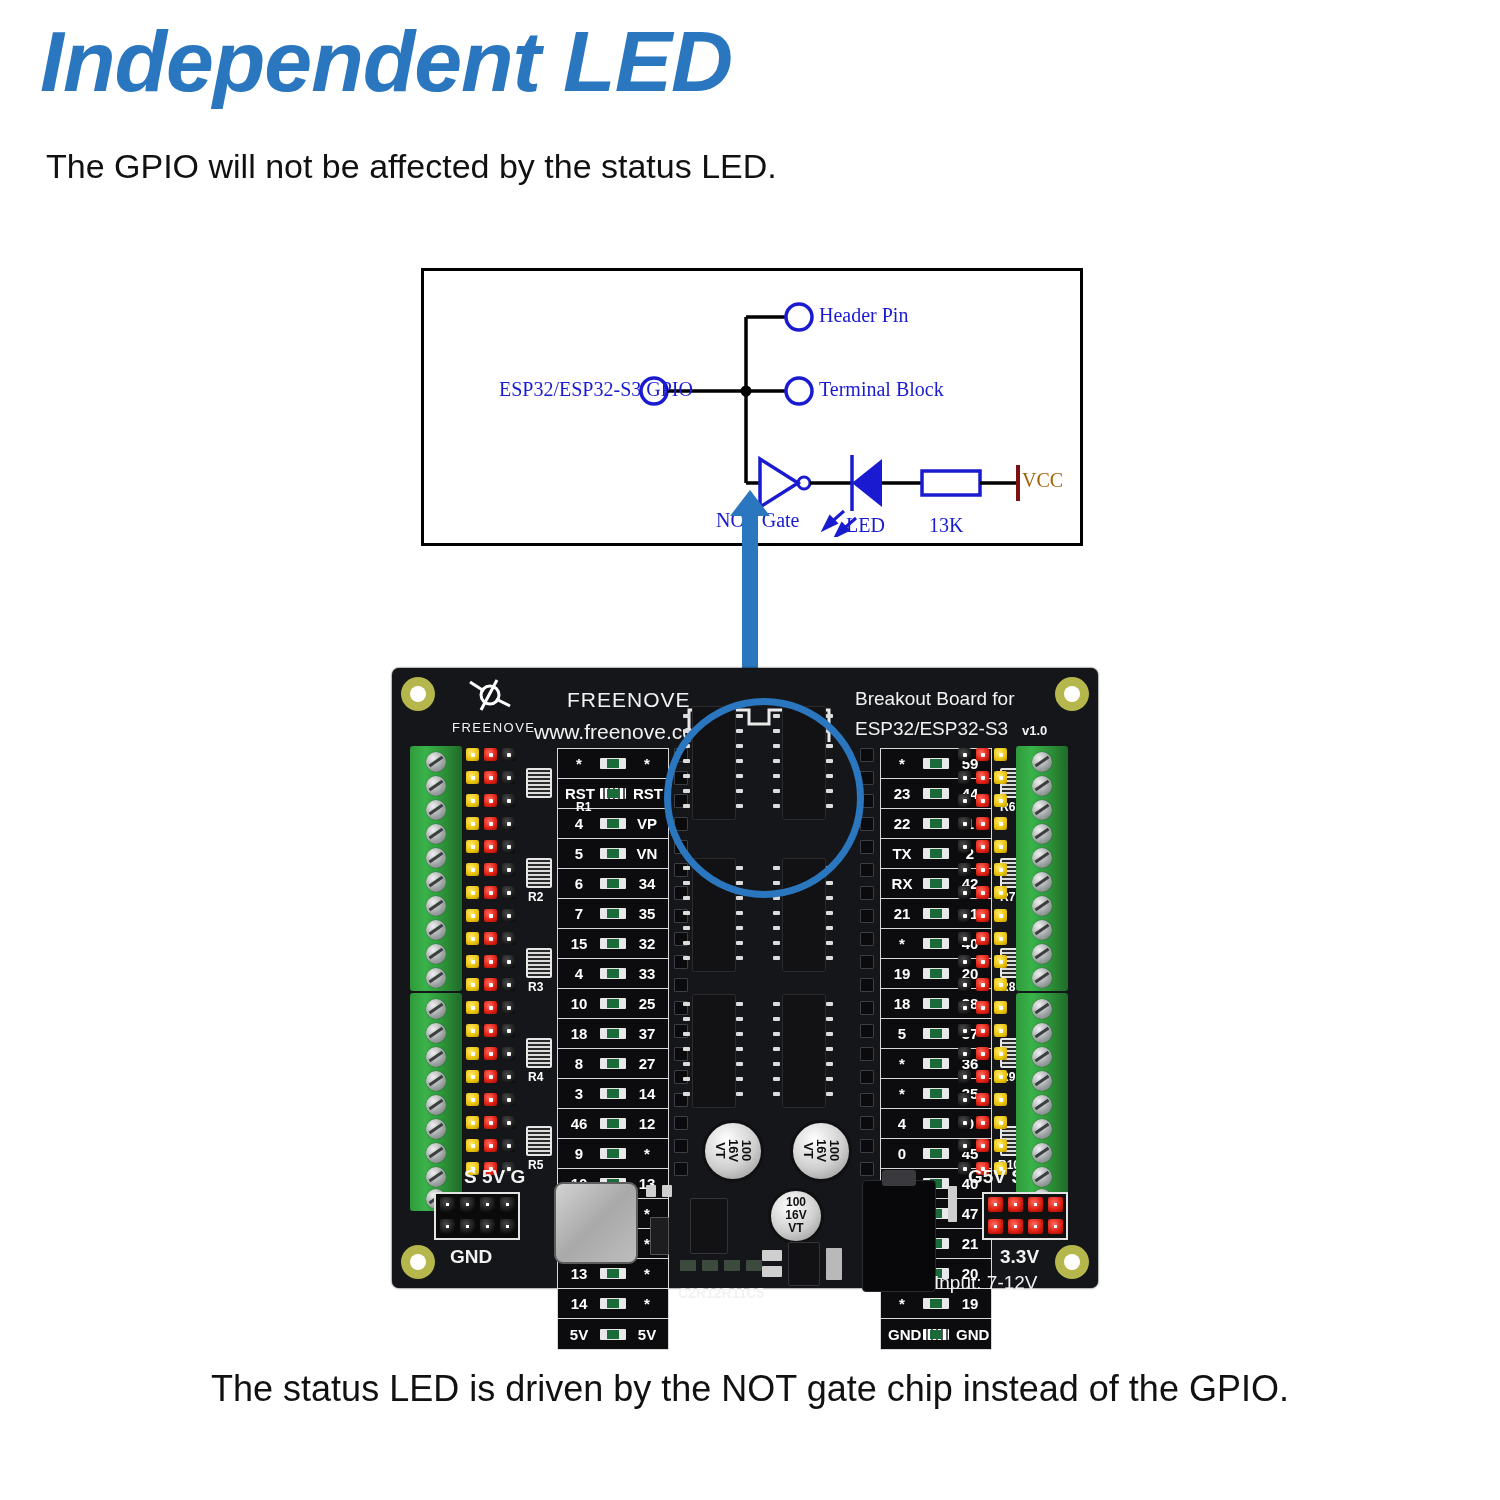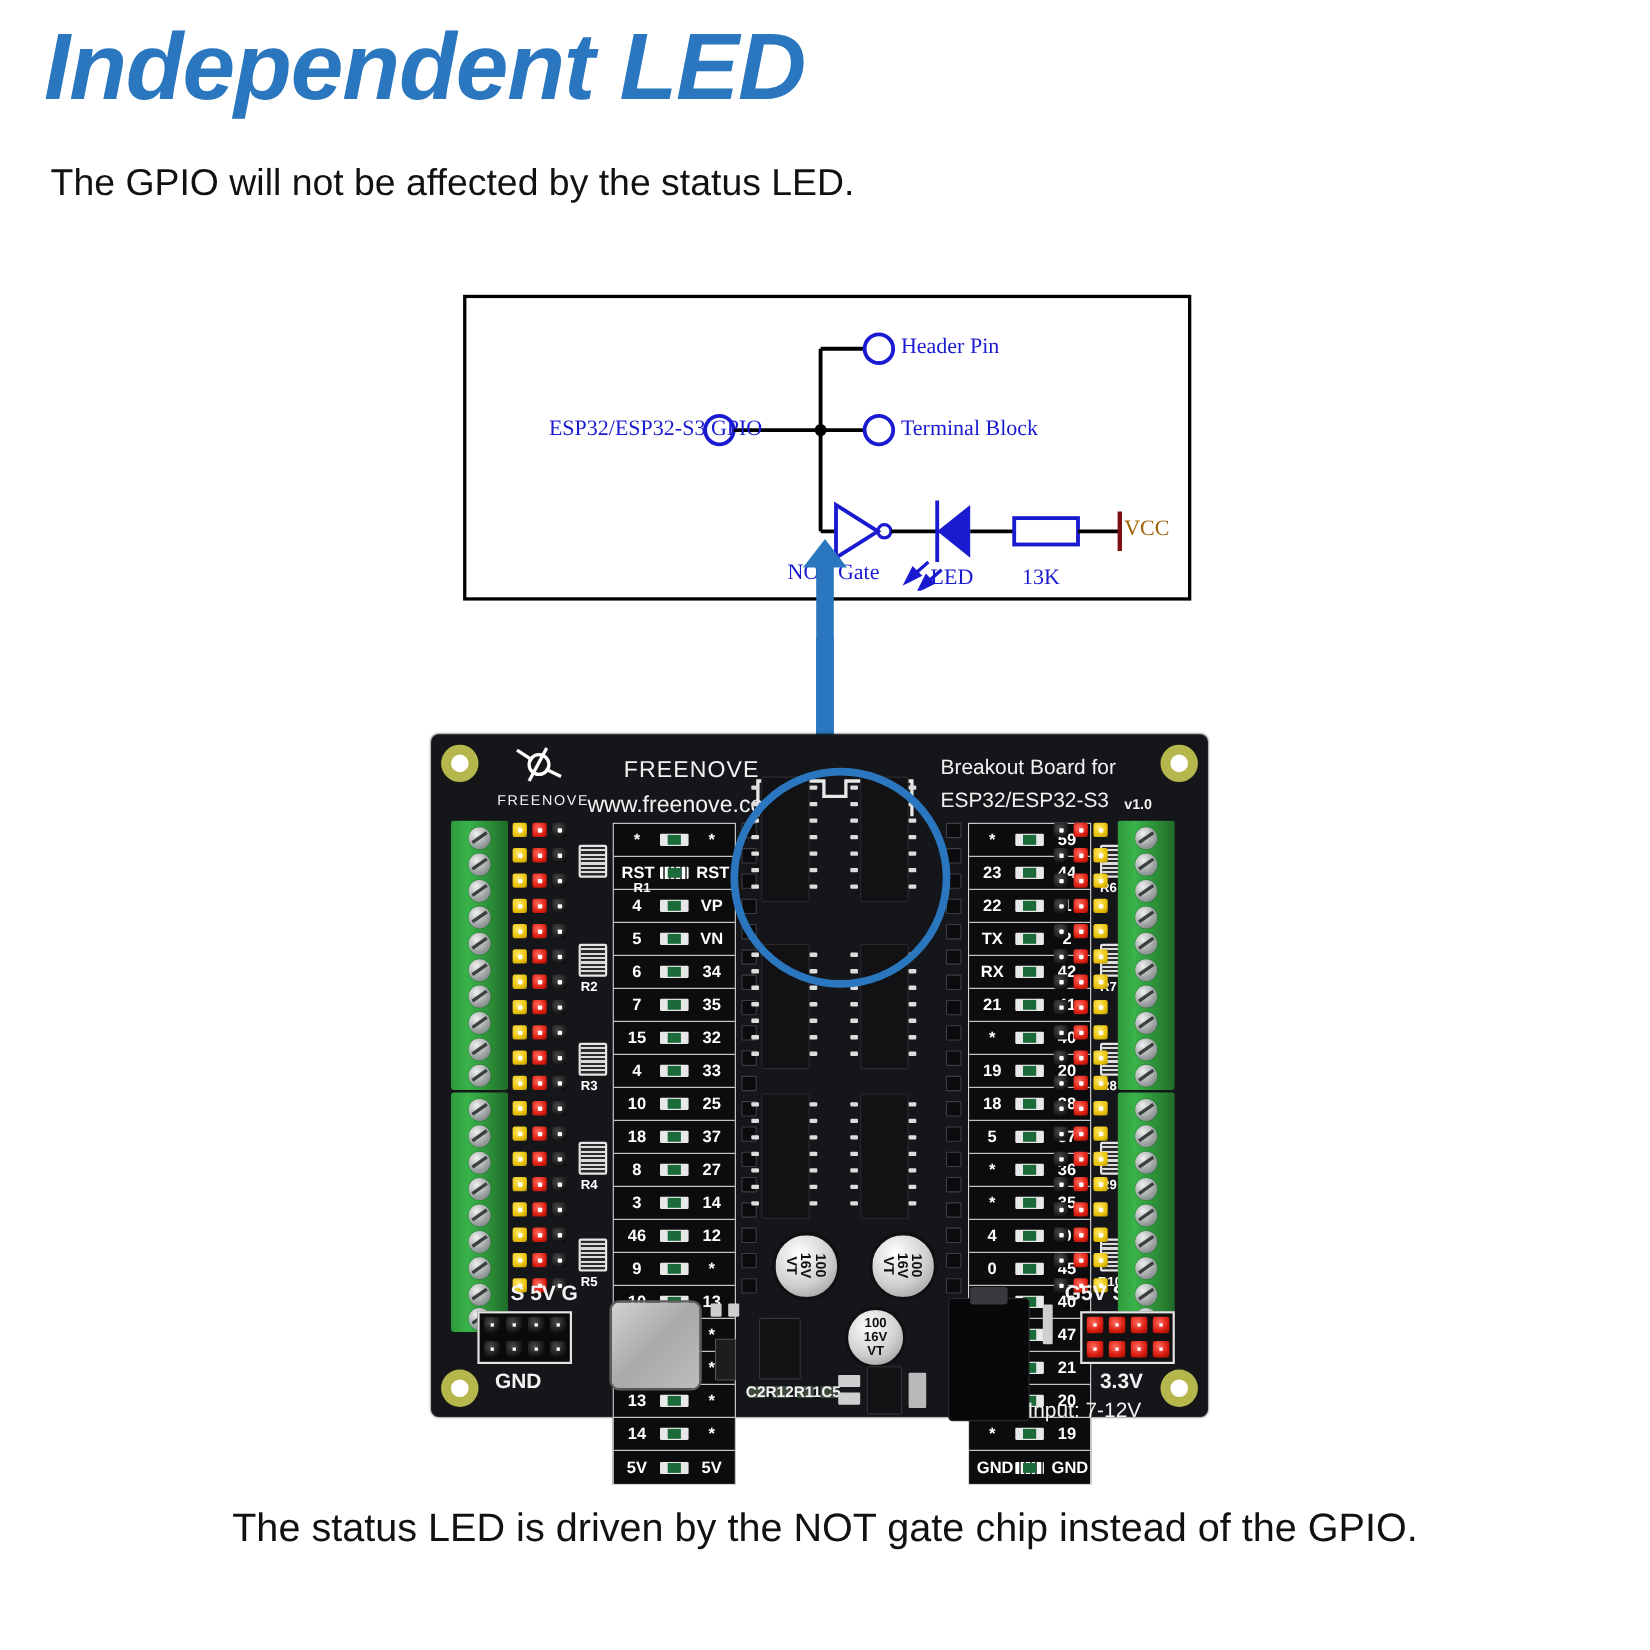--- a/index.html
+++ b/index.html
@@ -1025,21 +1025,21 @@
   <div id="inductor" style="left:162px;top:514px;width:84px;height:82px;"></div>
 
   <div class="smd" style="left:258px;top:549px;width:17px;height:36px;background:#1d1d1f;border:1px solid #555;"></div>
   <div class="smd" style="left:254px;top:517px;width:10px;height:12px;"></div>
   <div class="smd" style="left:270px;top:517px;width:10px;height:12px;"></div>
   <div class="soic" style="left:298px;top:530px;width:36px;height:54px;"></div>
   <div class="smd dk" style="left:288px;top:592px;width:16px;height:11px;"></div>
   <div class="smd dk" style="left:310px;top:592px;width:16px;height:11px;"></div>
   <div class="smd dk" style="left:332px;top:592px;width:16px;height:11px;"></div>
   <div class="smd dk" style="left:354px;top:592px;width:16px;height:11px;"></div>
-  <div class="silk small" style="left:286px;top:589px;font-weight:bold;font-size:14px;">C2R12R11C5</div>
+  <div class="silk small" style="left:286px;top:617px;font-weight:bold;font-size:14px;">C2R12R11C5</div>
 
   <div class="ecap" style="left:376px;top:520px;width:56px;height:56px;"></div>
   <div class="ecap-txt" style="left:382px;top:528px;width:44px;font-size:12px;line-height:13px;">100<br>16V<br>VT</div>
 
   <div class="smd" style="left:370px;top:582px;width:20px;height:11px;"></div>
   <div class="smd" style="left:370px;top:598px;width:20px;height:11px;"></div>
   <div class="soic" style="left:396px;top:574px;width:30px;height:42px;"></div>
   <div class="smd" style="left:434px;top:580px;width:16px;height:32px;background:#b9b9b9;"></div>
 
   <div id="jack" style="left:470px;top:512px;width:72px;height:110px;"></div>

